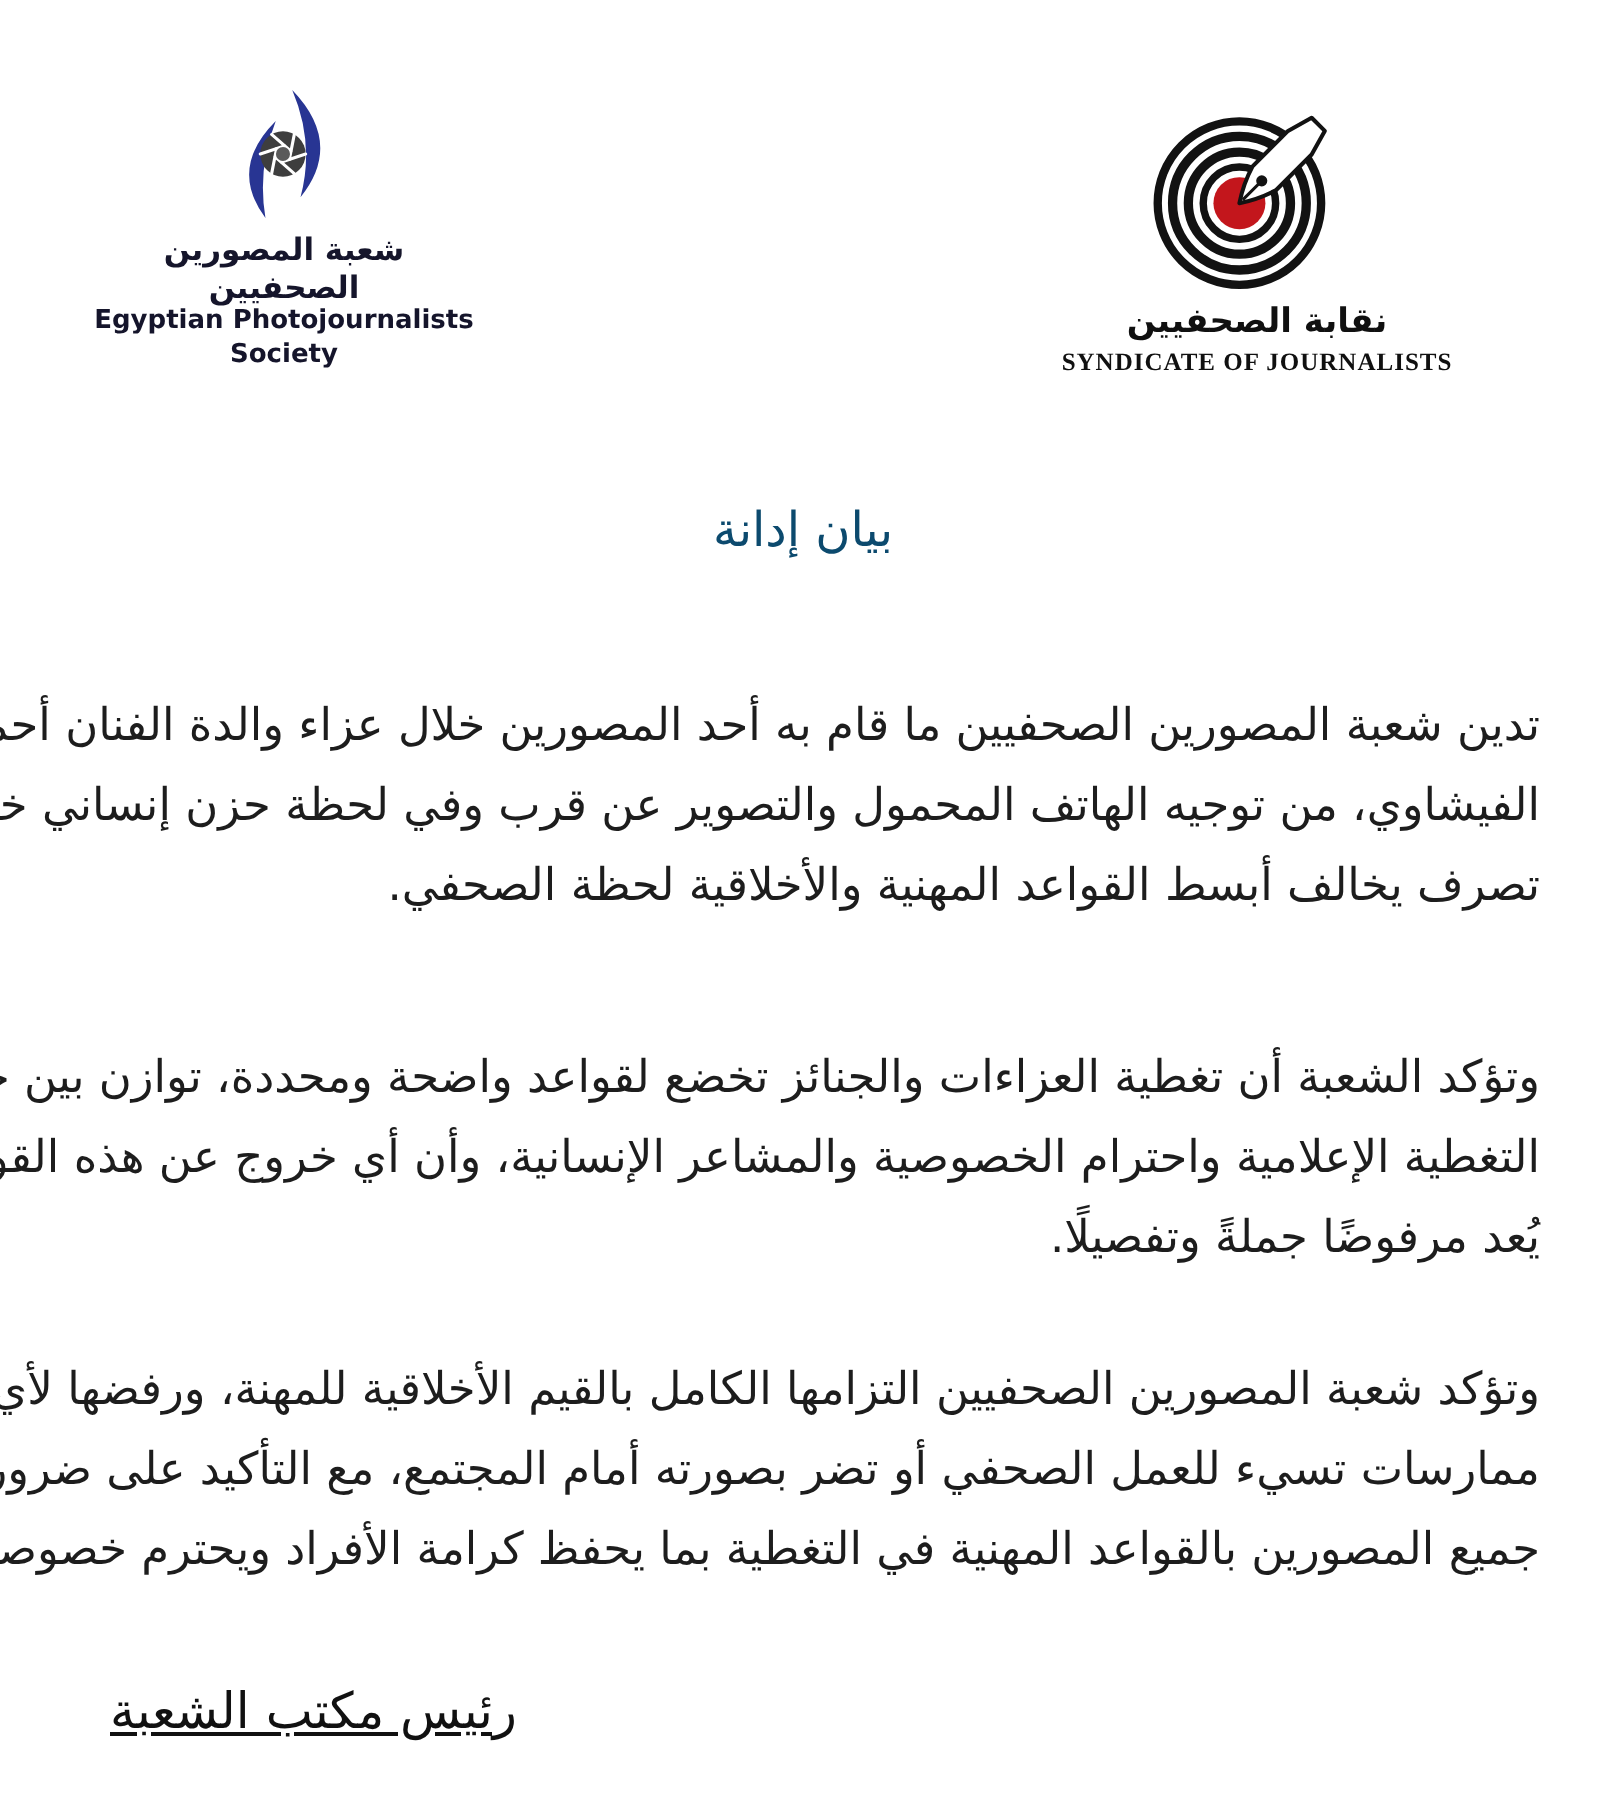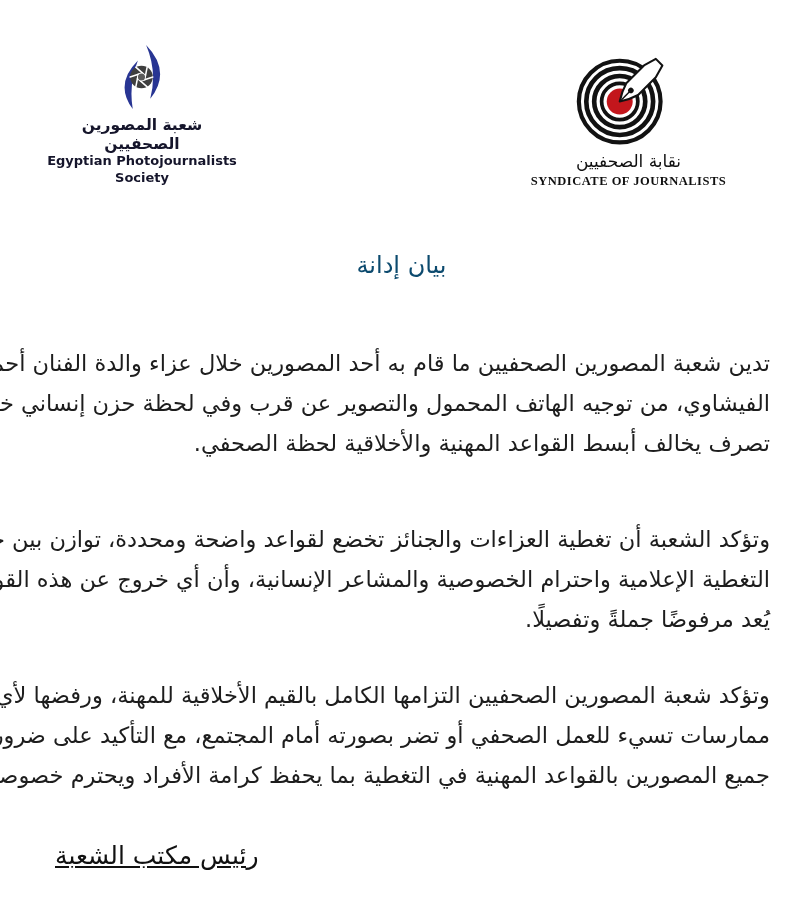--- a/index.html
+++ b/index.html
@@ -35,21 +35,21 @@
     line-height: 1.2;
   }
   .left-english {
     font-size: 13px;
     font-weight: bold;
     color: #15152b;
     line-height: 1.3;
   }
   .right-arabic {
     font-size: 17px;
-    font-weight: normal;
+    font-weight: bold;
     color: #101010;
     direction: rtl;
     margin-top: 4px;
     line-height: 1.15;
   }
   .right-english {
     font-family: "Liberation Serif", "DejaVu Serif", serif;
     font-size: 12.5px;
     color: #101010;
     letter-spacing: 0.5px;

